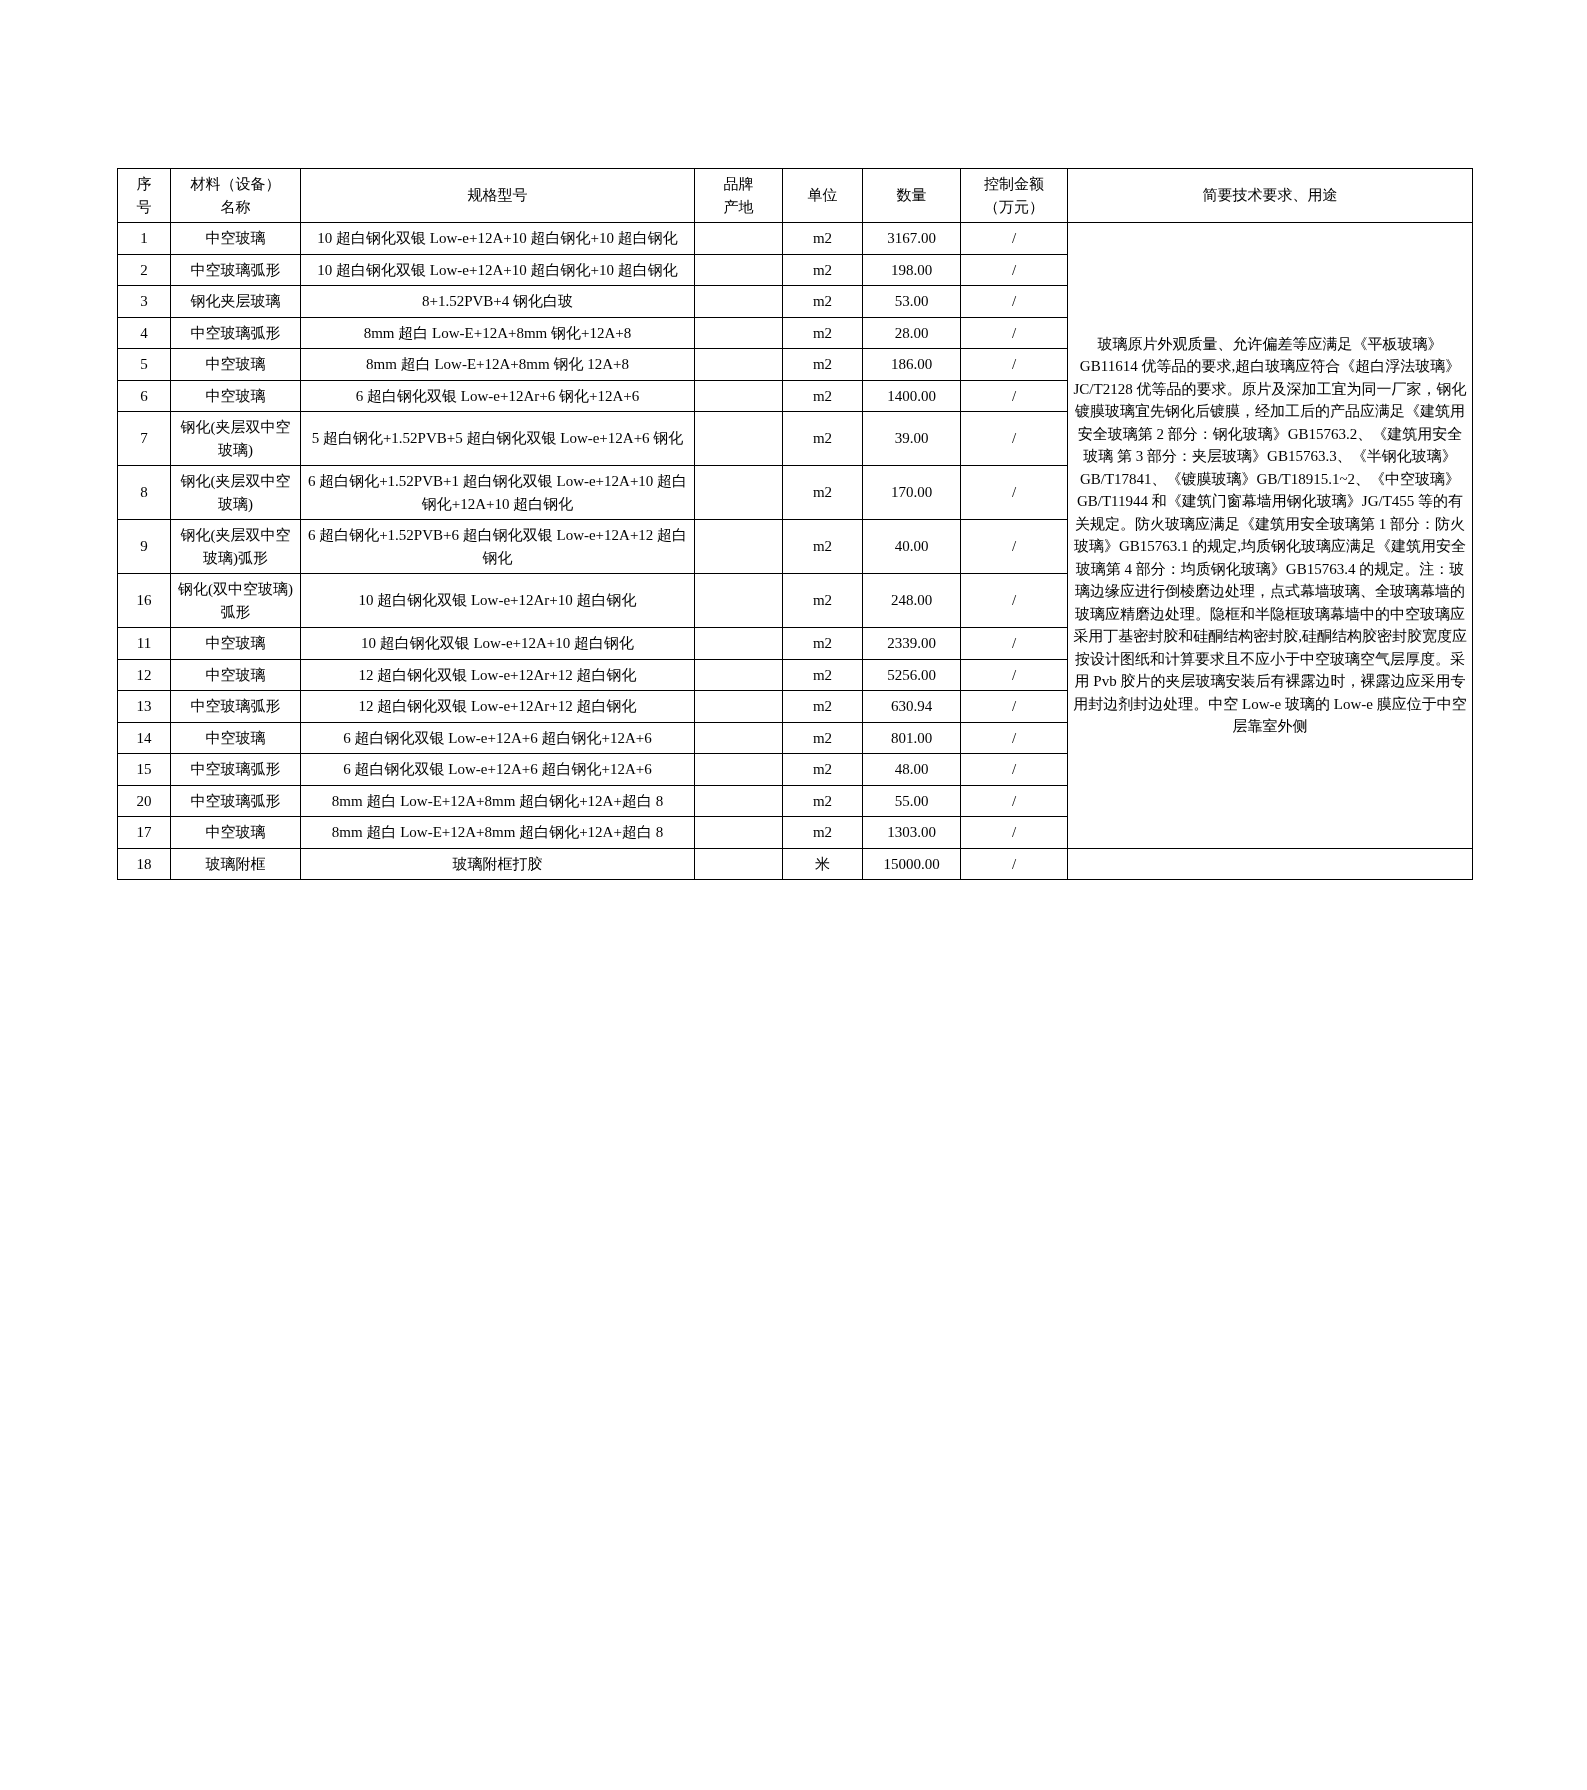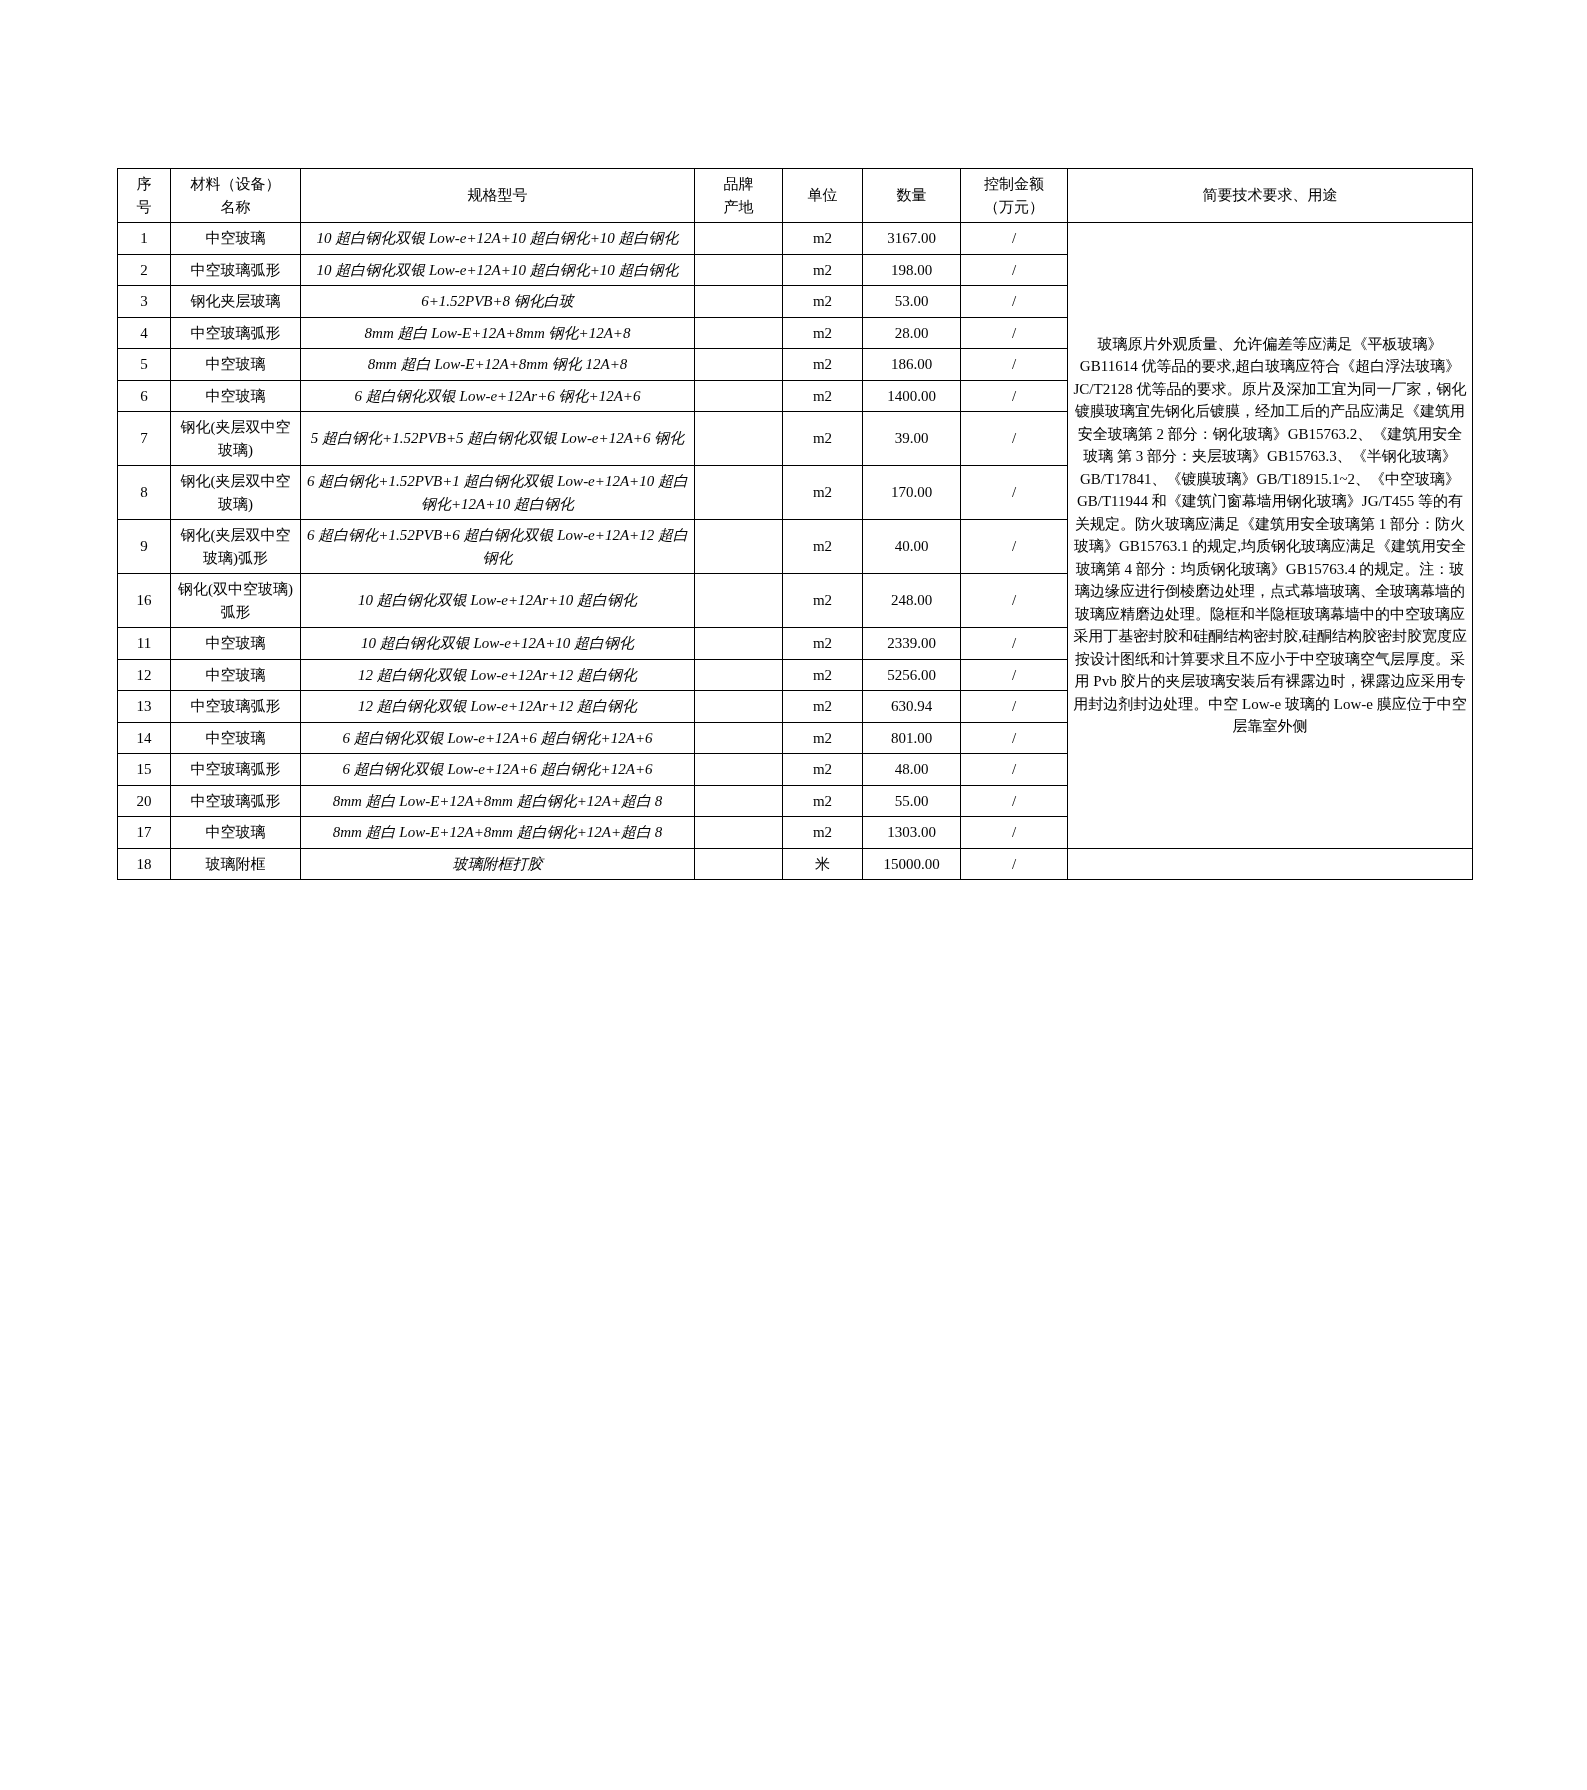--- a/index.html
+++ b/index.html
@@ -48,21 +48,21 @@
 
   thead td {
     font-size: 16px;
     line-height: 1.45;
     padding: 10px 4px;
   }
   .hdr-two-line { white-space: pre-line; }
 
   td.idx { font-size: 15px; }
   td.name { font-size: 15px; line-height: 1.55; }
-  td.specs { font-size: 15.5px; line-height: 1.6; font-style: italic; }
+  td.specs { font-size: 15.5px; line-height: 1.6; }
   td.unit { font-size: 15px; }
   td.qty { font-size: 15.5px; margin-top: 40px; }
   td.amount { font-size: 15px; }
 
   td.req {
     vertical-align: top;
     text-align: justify;
     text-justify: inter-ideograph;
     font-size: 17px;
     line-height: 1.95;
@@ -122,21 +122,21 @@
         <td class="name">中空玻璃弧形</td>
         <td class="specs">10 超白钢化双银 Low-e+12A+10 超白钢化+10 超白钢化</td>
         <td class="brand"></td>
         <td class="unit">m2</td>
         <td class="qty">198.00</td>
         <td class="amount">/</td>
       </tr>
       <tr>
         <td class="idx">3</td>
         <td class="name">钢化夹层玻璃</td>
-        <td class="specs">6+1.52PVB+8 钢化白玻</td>
+        <td class="specs">8+1.52PVB+4 钢化白玻</td>
         <td class="brand"></td>
         <td class="unit">m2</td>
         <td class="qty">53.00</td>
         <td class="amount">/</td>
       </tr>
       <tr>
         <td class="idx">4</td>
         <td class="name">中空玻璃弧形</td>
         <td class="specs">8mm 超白 Low-E+12A+8mm 钢化+12A+8</td>
         <td class="brand"></td>

